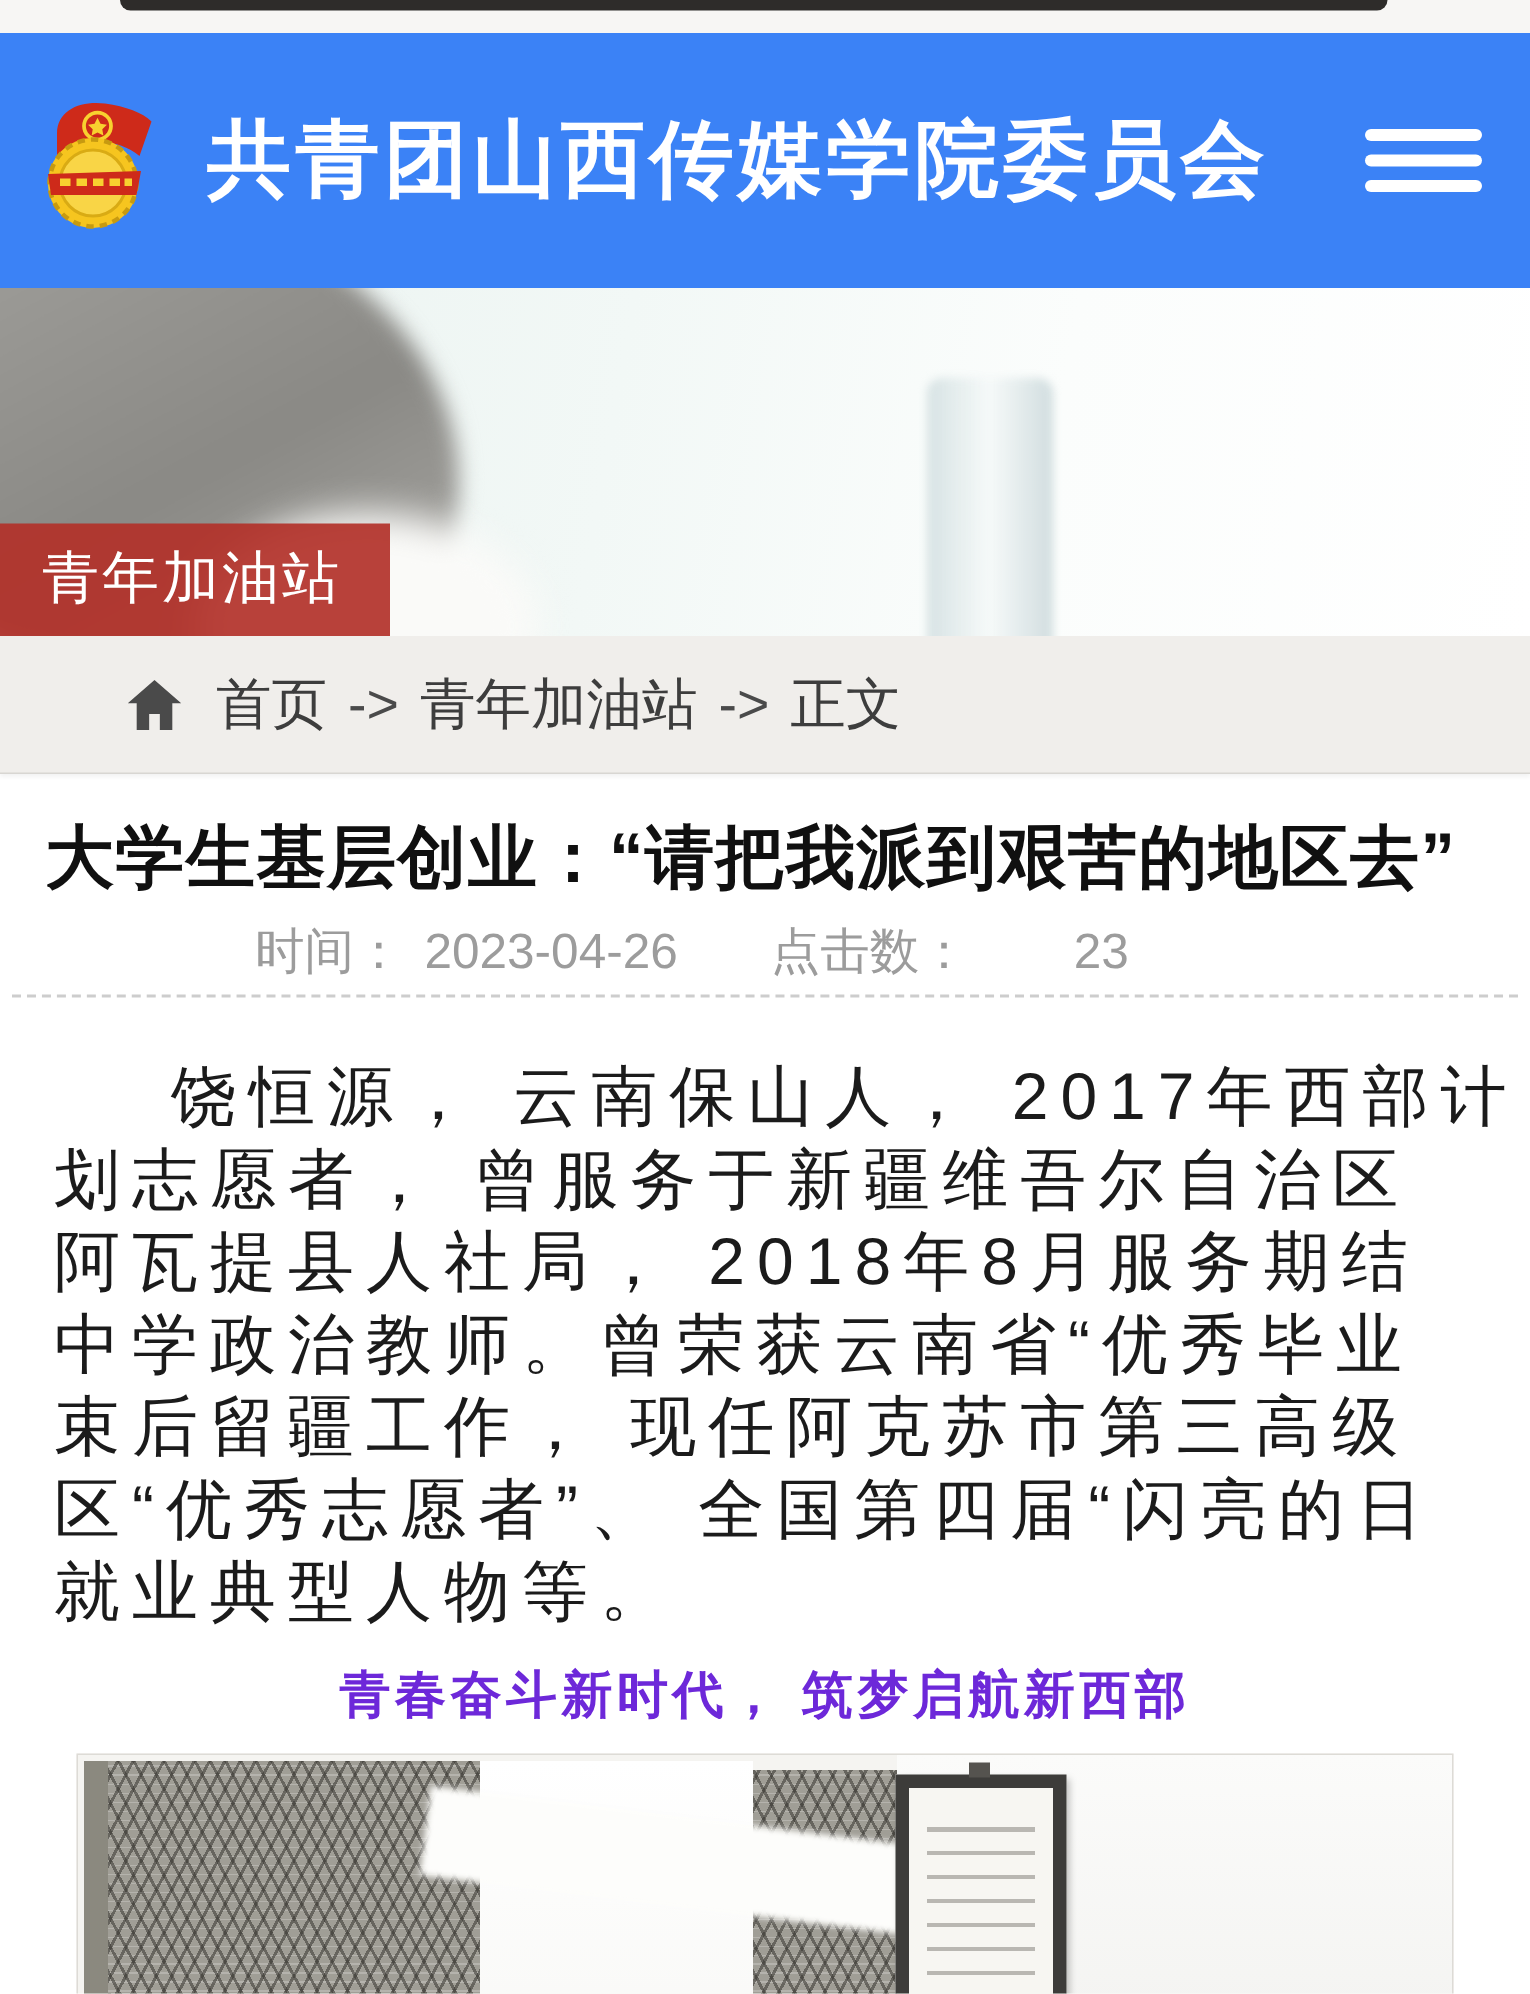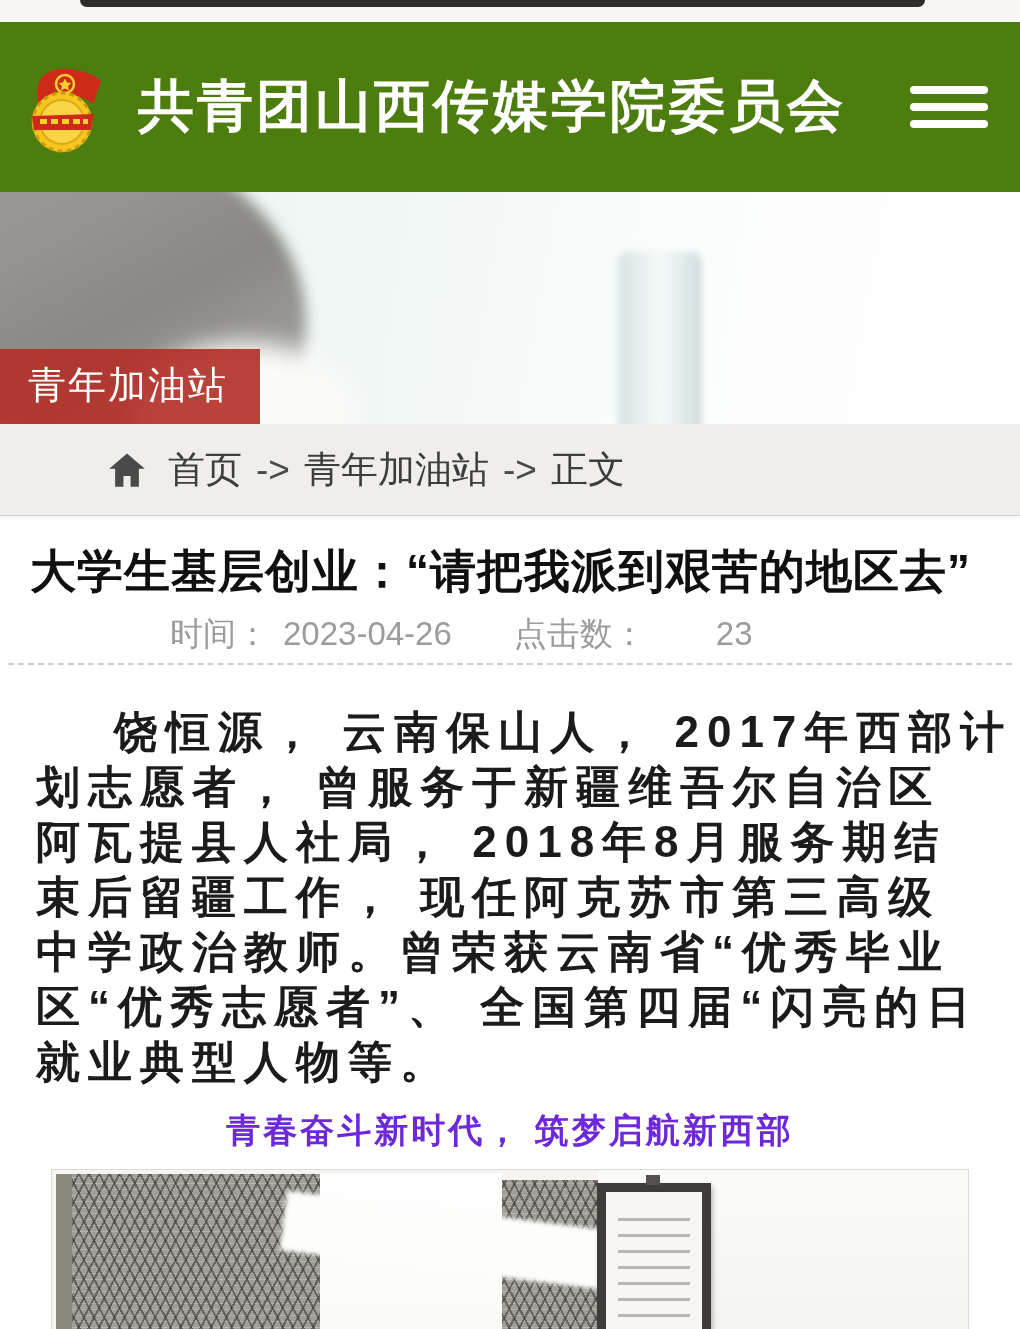--- a/index.html
+++ b/index.html
@@ -5,21 +5,21 @@
   * { margin:0; padding:0; box-sizing:border-box; }
   html,body { width:1020px; height:1329px; overflow:hidden; background:#ffffff;
               font-family:"Liberation Sans", sans-serif; }
 
   
   .top-strip { position:relative; height:22px; background:#f7f6f4; }
   .top-strip .dark-bar { position:absolute; left:80px; top:0; width:845px; height:7px;
                          background:#2e2c2a; border-radius:0 0 10px 10px; }
 
   
-  .header { height:170px; background:#4d7c0f; display:flex; align-items:center; }
+  .header { height:170px; background:#3b82f6; display:flex; align-items:center; }
   .brand { display:flex; align-items:center; cursor:pointer; }
   .emblem { width:80px; height:96px; margin-left:24px; flex:0 0 auto; }
   .header-title { color:#ffffff; font-size:56px; font-weight:bold; letter-spacing:3px;
                   margin-left:34px; white-space:nowrap; }
   .menu-btn { margin-left:auto; margin-right:32px; display:flex; flex-direction:column;
               gap:9px; cursor:pointer; }
   .menu-btn .bar { width:78px; height:8px; background:#ffffff; border-radius:5px; }
 
   
   .banner { position:relative; height:232px; overflow:hidden;
@@ -33,41 +33,41 @@
   .sh-glass { left:618px; top:60px; width:84px; height:270px; border-radius:10px;
               background:linear-gradient(90deg,rgba(203,218,220,.75),rgba(242,247,247,.45) 50%,rgba(190,207,210,.7));
               filter:blur(3px); }
   .banner-label { position:absolute; left:0; bottom:0; background:rgba(178,49,41,.92);
                   color:#ffffff; font-size:38px; letter-spacing:2px;
                   padding:11px 32px 13px 28px; cursor:pointer; }
 
   
   .breadcrumb { height:92px; background:#f0eeeb; border-bottom:1px solid #d8d6d2;
                 box-shadow:0 2px 3px rgba(0,0,0,.05);
-                display:flex; align-items:center; padding-left:108px;
+                display:flex; align-items:center; padding-left:84px;
                 font-size:37px; color:#3d3d3d; }
   .breadcrumb .home-ic { width:38px; height:36px; margin-right:22px; flex:0 0 auto; cursor:pointer; }
   .breadcrumb .crumb { cursor:pointer; }
   .breadcrumb .crumb.current { cursor:default; }
   .breadcrumb .sep { margin:0 14px; color:#4a4a4a; }
 
   
   .article { padding:0 36px; }
   .article-title { margin-top:26px; font-size:46px; line-height:58px; font-weight:bold;
                    color:#101010; letter-spacing:1px; margin-left:-6px; white-space:nowrap; }
   .meta { margin-top:14px; height:40px; display:flex; align-items:center;
           font-size:33px; color:#9c9c9c; padding-left:134px; }
   .meta .m-val-time { margin-left:14px; }
   .meta .m-clicks-label { margin-left:62px; }
   .meta .m-val-clicks { margin-left:70px; }
   .dashed-divider { margin:9px -28px 0 -28px; border-bottom:2px dashed #cdcdcd; }
 
   .body-text { margin-top:39px; font-size:44px; line-height:55px; letter-spacing:8px;
                color:#1b1b1b; }
-  .body-line { display:block; white-space:nowrap;font-weight:bold; }
+  .body-line { display:block; white-space:nowrap; }
   .body-line.first { text-indent:78px; }
 
   .article-subtitle { margin-top:12px; font-size:34px; line-height:58px; font-weight:bold;
                       color:#6d28d9; letter-spacing:3px; text-align:center; white-space:nowrap; }
 
   
   .content-image { position:relative; width:918px; height:340px; margin:10px auto 0;
                    border:1px solid #dddbd6; overflow:hidden; background:#f5f4f1; }
   .ci-mesh { position:absolute; top:4px; bottom:0; background-color:#a09e96;
              background-image:
@@ -152,22 +152,22 @@
     <span class="m-clicks-label">点击数：</span>
     <span class="m-val-clicks">23</span>
   </div>
 
   <div class="dashed-divider"></div>
 
   <div class="body-text">
     <span class="body-line first">饶恒源， 云南保山人， 2017年西部计</span>
     <span class="body-line">划志愿者， 曾服务于新疆维吾尔自治区</span>
     <span class="body-line">阿瓦提县人社局， 2018年8月服务期结</span>
+    <span class="body-line">中学政治教师。曾荣获云南省“优秀毕业</span>
     <span class="body-line">束后留疆工作， 现任阿克苏市第三高级</span>
-    <span class="body-line">中学政治教师。曾荣获云南省“优秀毕业</span>
     <span class="body-line">区“优秀志愿者”、 全国第四届“闪亮的日</span>
     <span class="body-line">就业典型人物等。</span>
   </div>
 
   <div class="article-subtitle">青春奋斗新时代， 筑梦启航新西部</div>
 
   <div class="content-image">
     <div class="ci-post"></div>
     <div class="ci-mesh m1"></div>
     <div class="ci-white"></div>

